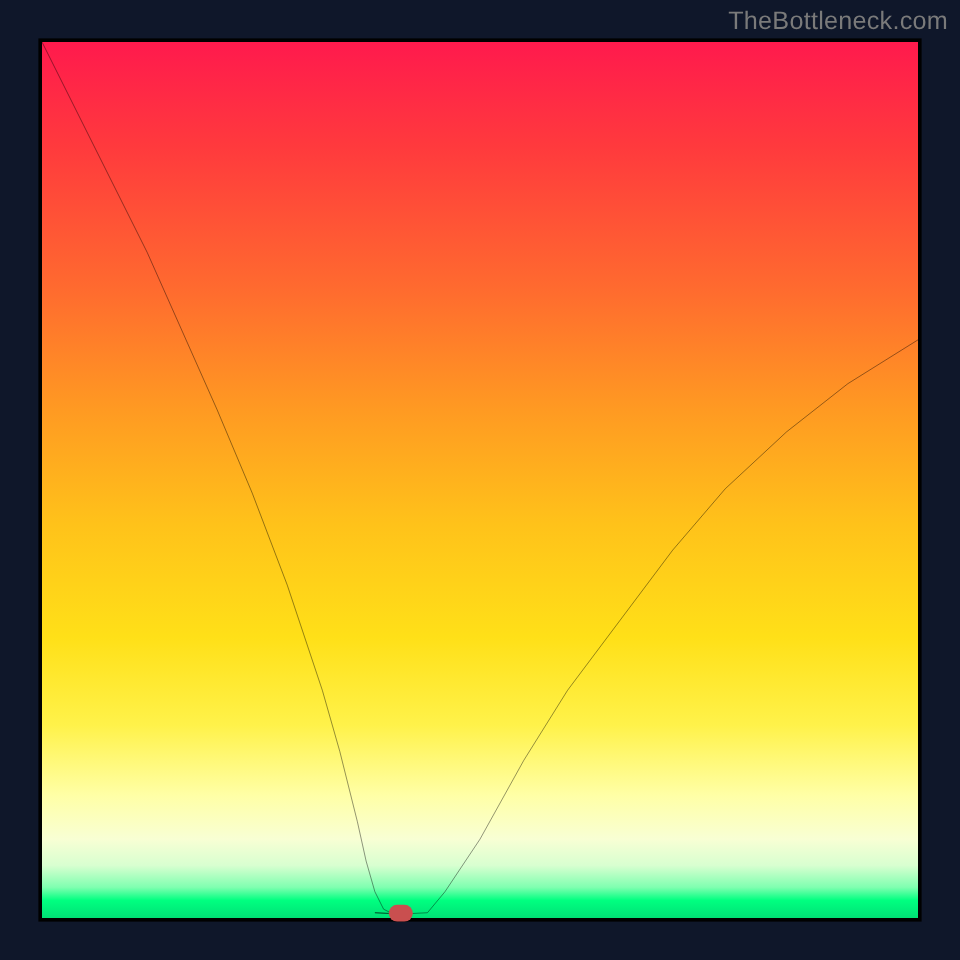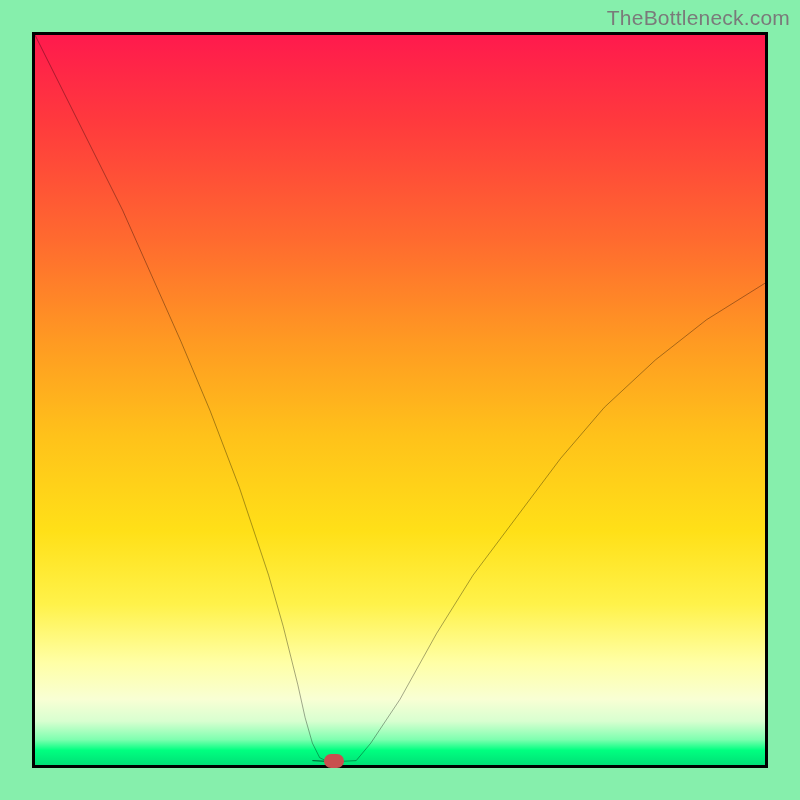--- a/index.html
+++ b/index.html
@@ -8,21 +8,21 @@
     width: 800px;
     height: 800px;
     background: #000;
     font-family: Arial, Helvetica, sans-serif;
     overflow: hidden;
   }
   .frame {
     position: relative;
     width: 800px;
     height: 800px;
-    background: #86efac;
+    background: #0f172a;
   }
   .plot {
     position: absolute;
     left: 32px;
     top: 32px;
     width: 736px;
     height: 736px;
     background: linear-gradient(
       to bottom,
       #ff1a4d 0%,

